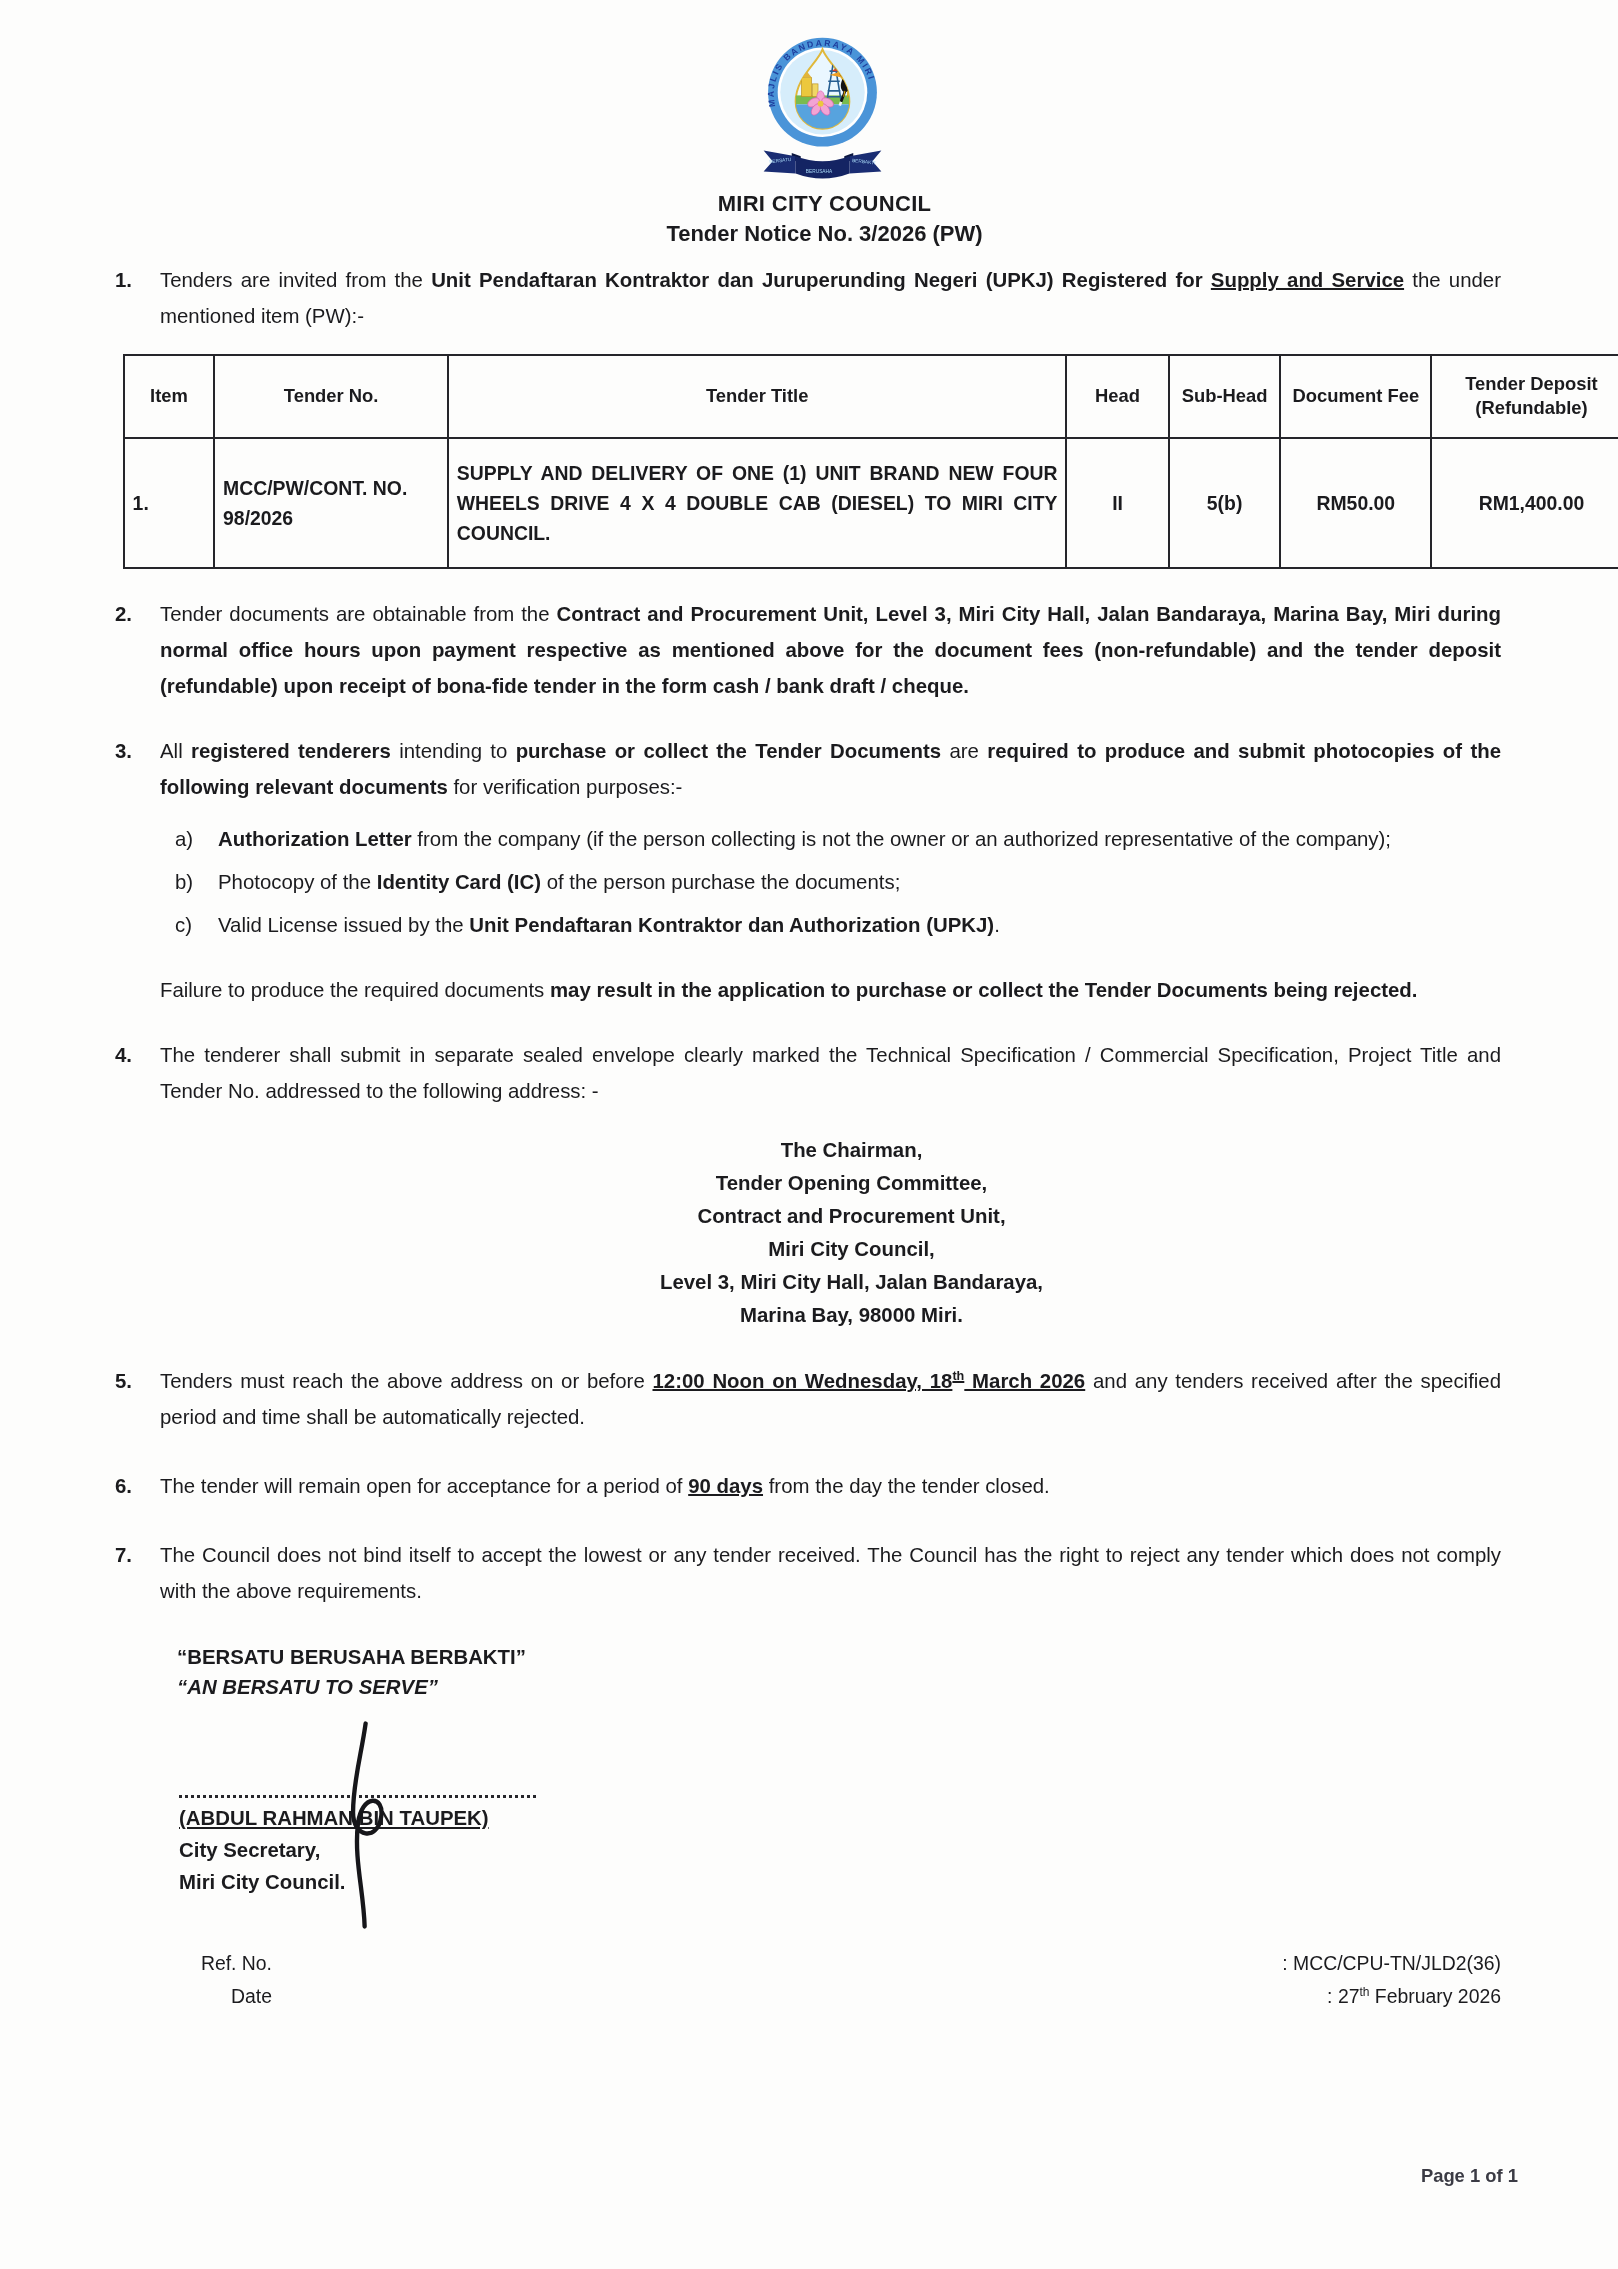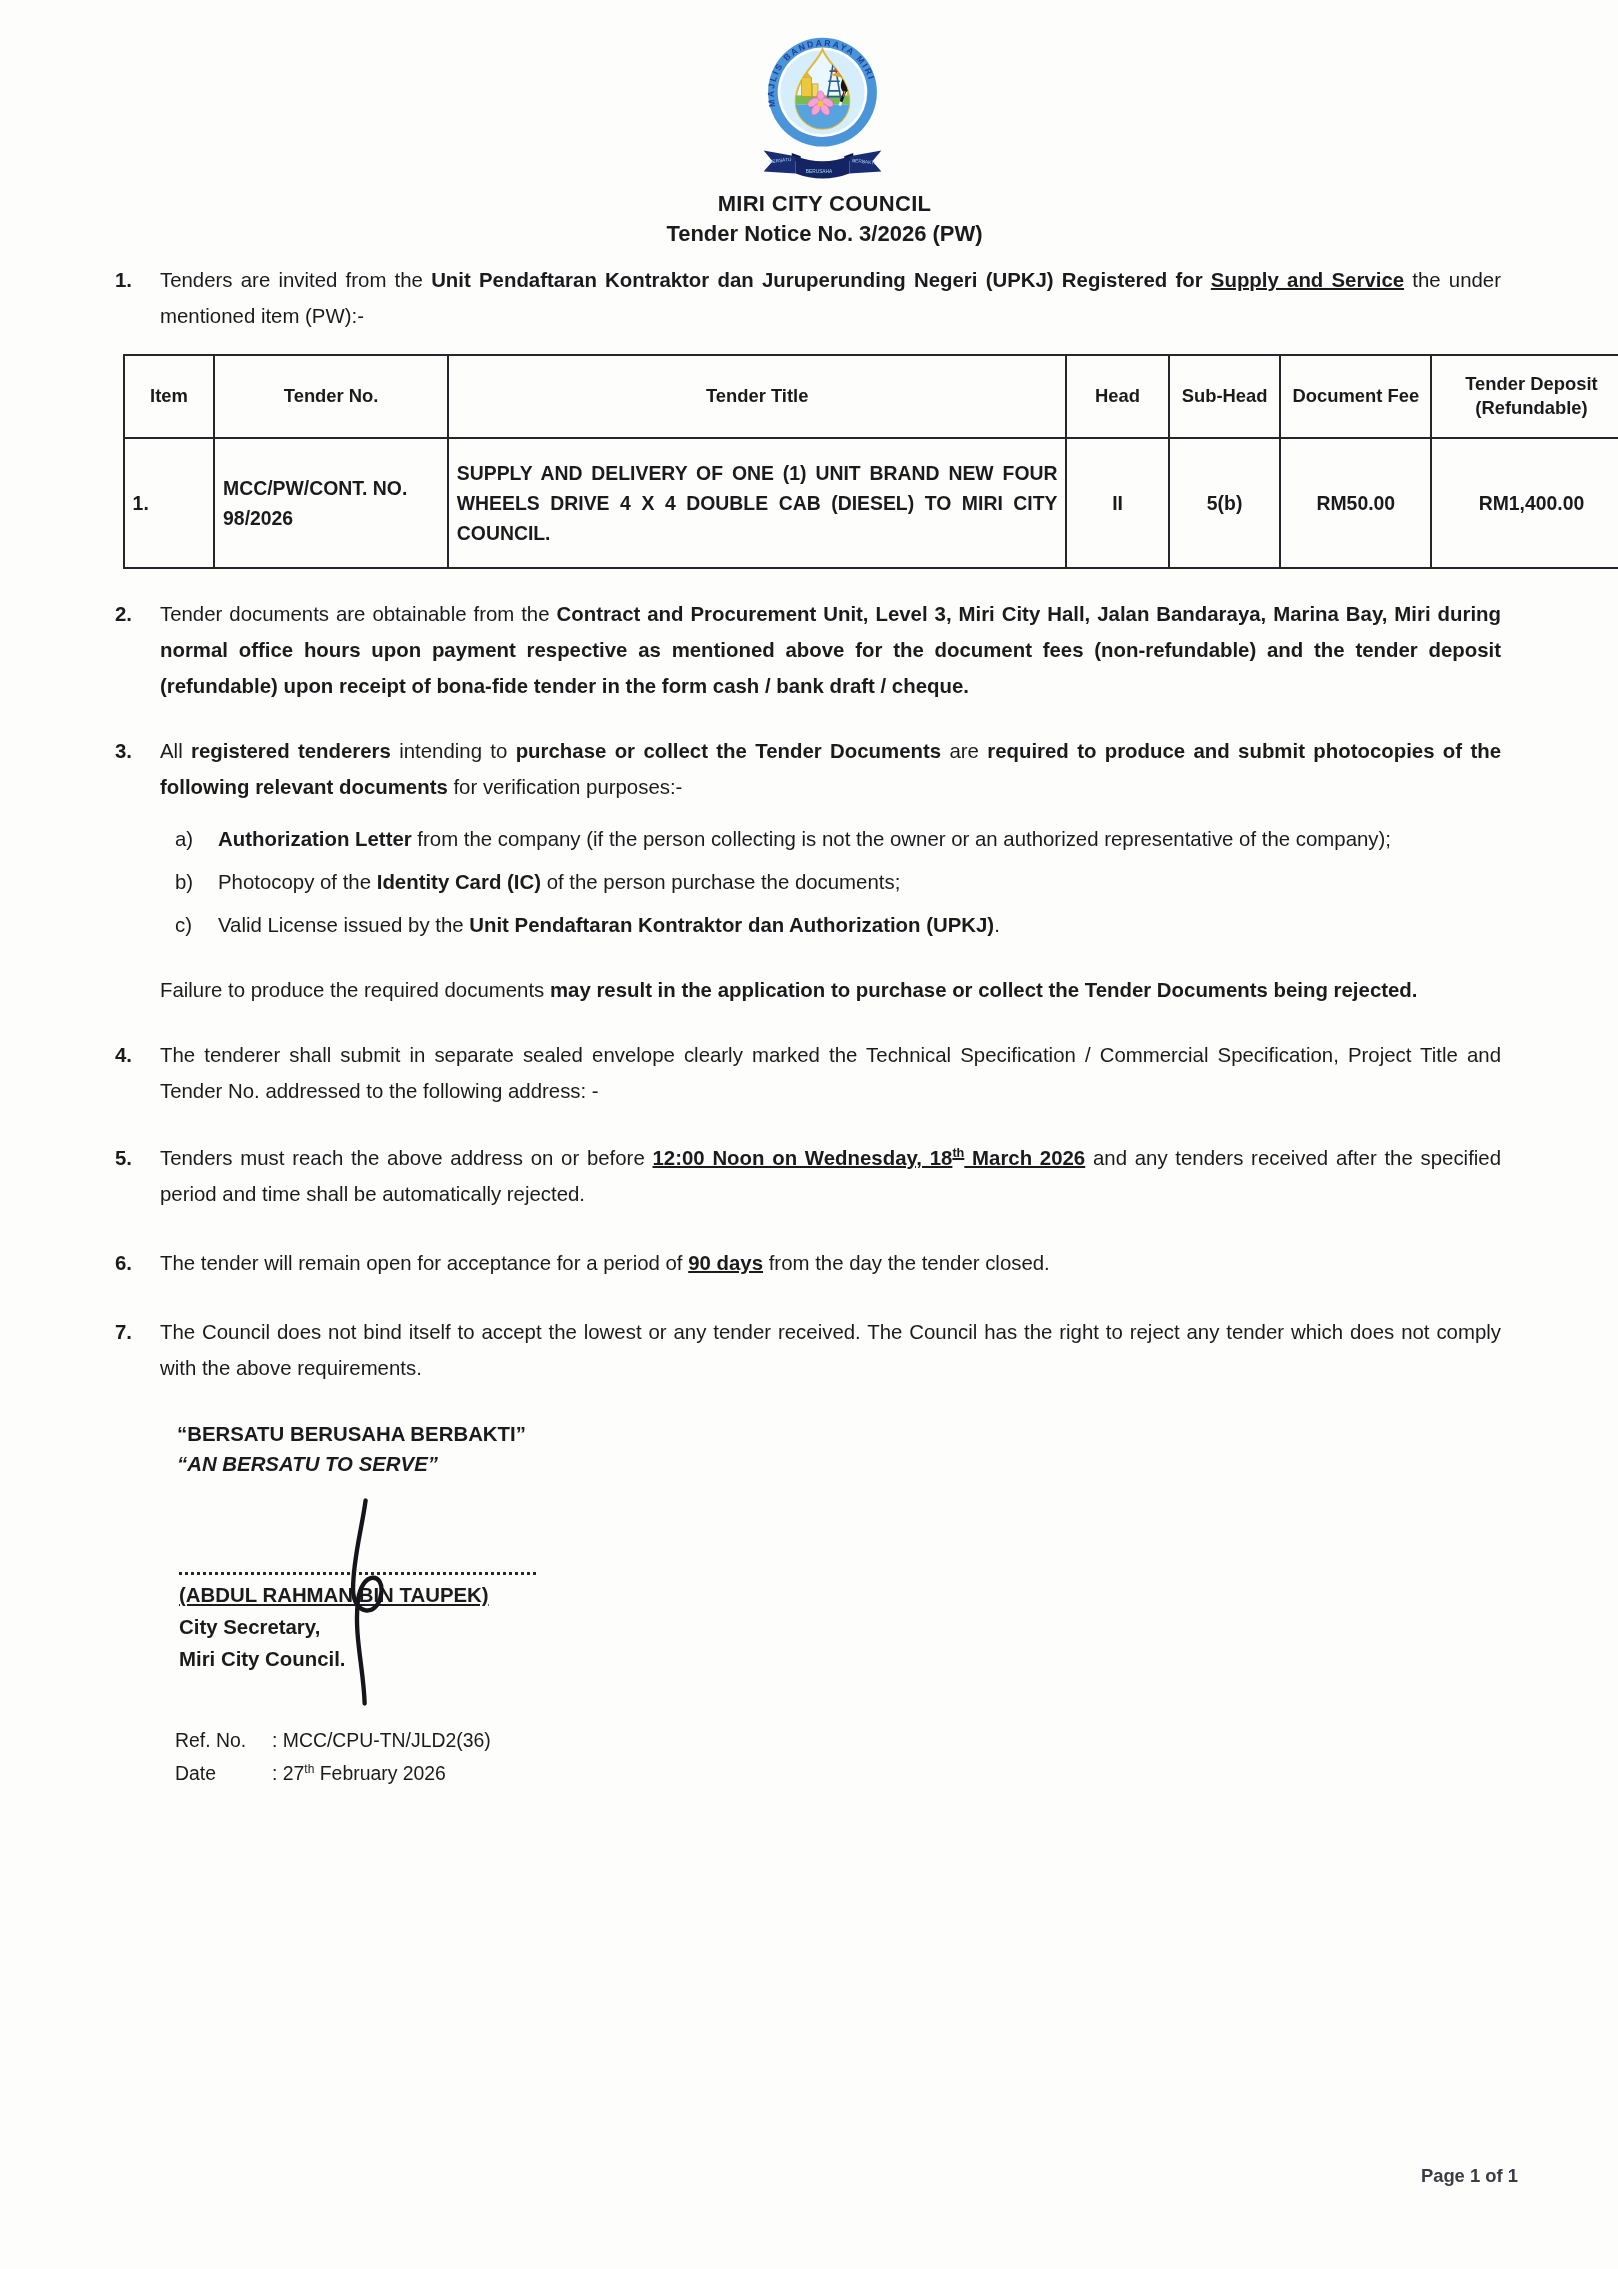--- a/index.html
+++ b/index.html
@@ -56,21 +56,21 @@
 
   .motto{margin:33px 0 0 62px;font-size:20.4px;font-weight:bold;line-height:30px;}
 
   .sig{position:relative;margin:93px 0 0 64px;width:369px;font-size:20.4px;}
   .sig-line{width:357px;border-bottom:3.9px dotted #26262b;height:0;margin-bottom:3.9px;}
   .sig-name{font-weight:bold;line-height:32px;text-decoration:underline;}
   .sig-title,.sig-org{font-weight:bold;line-height:32px;}
   .sig-stroke{position:absolute;left:146px;top:-74px;width:87px;height:210px;pointer-events:none;}
 
   .ref{margin:49px 0 0 60px;font-size:19.4px;line-height:33px;}
-  .ref-row{display:grid;grid-template-columns:97px 1fr;}
+  .ref-row{display:grid;grid-template-columns:97px 1fr;text-align:right;}
 
   .footer{position:absolute;right:101px;bottom:83px;font-weight:bold;font-size:18.4px;color:#3b3b44;}
 </style>
 </head>
 <body>
 
 <div class="page">
 
   <div class="logo-wrap">
     <svg width="167" height="160" viewBox="0 0 260 250">
@@ -198,20 +198,28 @@
     <div class="body"><span>Valid License issued by the </span><span class="b">Unit Pendaftaran Kontraktor dan Authorization (UPKJ)</span><span>.</span></div>
   </div>
 
   <div class="note"><span>Failure to produce the required documents </span><span class="b">may result in the application to purchase or collect the Tender Documents being rejected.</span></div>
 
   <div class="clause" style="margin-top:29px;">
     <div class="num">4.</div>
     <div class="body"><span>The tenderer shall submit in separate sealed envelope clearly marked the Technical Specification / Commercial Specification, Project Title and Tender No. addressed to the following address: -</span></div>
   </div>
 
+  <div class="address">
+    <div>The Chairman,</div>
+    <div>Tender Opening Committee,</div>
+    <div>Contract and Procurement Unit,</div>
+    <div>Miri City Council,</div>
+    <div>Level 3, Miri City Hall, Jalan Bandaraya,</div>
+    <div>Marina Bay, 98000 Miri.</div>
+  </div>
 
   <div class="clause" style="margin-top:31px;">
     <div class="num">5.</div>
     <div class="body"><span>Tenders must reach the above address on or before </span><span class="b u">12:00 Noon on Wednesday, 18</span><sup class="b u">th</sup><span class="b u"> March 2026</span><span> and any tenders received after the specified period and time shall be automatically rejected.</span></div>
   </div>
 
   <div class="clause" style="margin-top:33px;">
     <div class="num">6.</div>
     <div class="body"><span>The tender will remain open for acceptance for a period of </span><span class="b u">90 days</span><span> from the day the tender closed.</span></div>
   </div>

